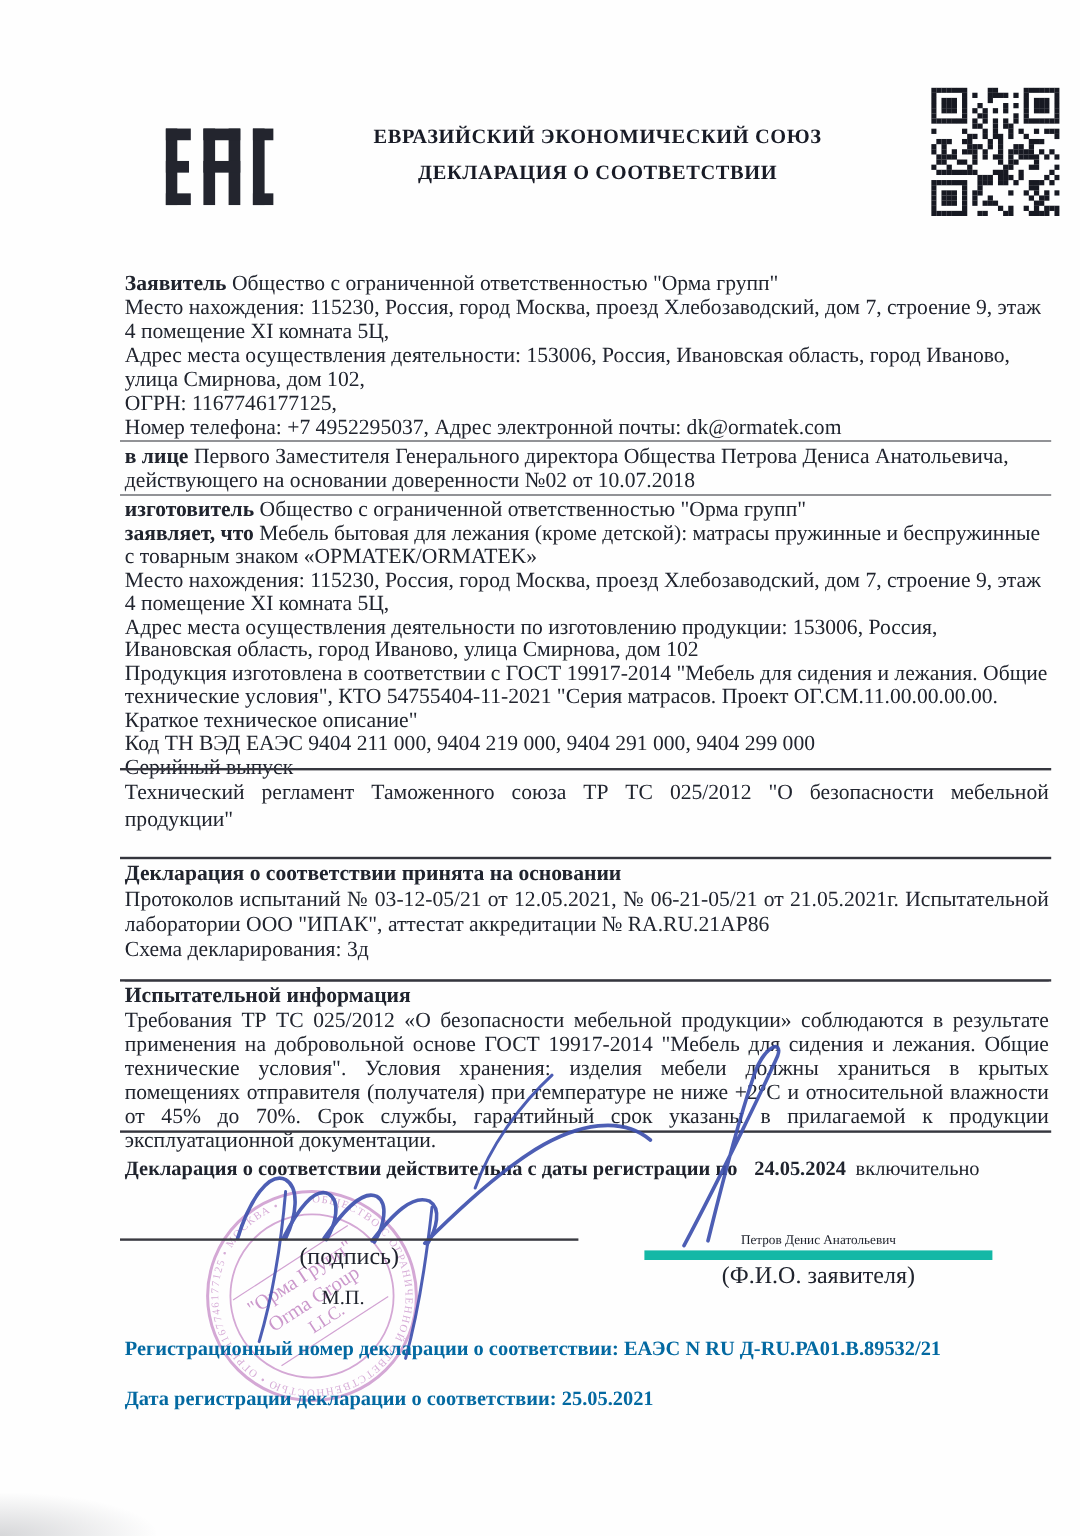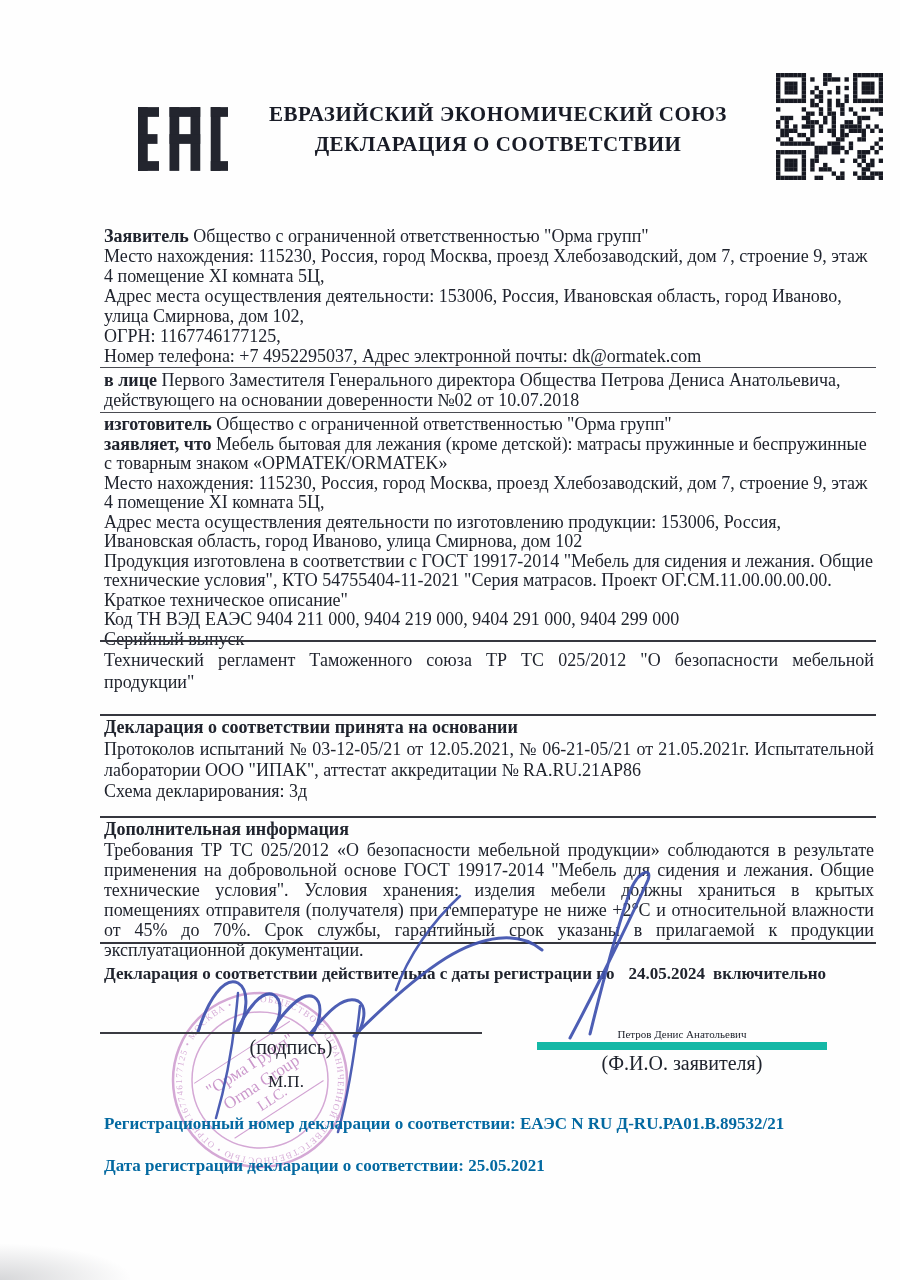--- a/index.html
+++ b/index.html
@@ -3,36 +3,36 @@
 <meta charset="utf-8">
 <style>
   html,body{margin:0;padding:0;}
   body{width:900px;height:1280px;background:#ffffff;position:relative;overflow:hidden;
        font-family:"Liberation Serif","DejaVu Serif",serif;color:#20242e;}
   .page{position:absolute;inset:0;background:#fefefe;}
 
   
   .eac-logo{position:absolute;left:138px;top:96px;width:90px;height:86px;}
   .doc-title{position:absolute;left:222px;top:99px;width:552px;text-align:center;
-             font-weight:bold;font-size:21px;line-height:30px;color:#181b26;letter-spacing:.5px;}
+             font-weight:bold;font-size:17px;line-height:30px;color:#181b26;letter-spacing:.5px;}
   .qr{position:absolute;left:776px;top:73px;width:107px;height:107px;}
 
   
   .sec{position:absolute;left:104px;width:770px;font-size:18px;line-height:20px;}
   .sec p{margin:0;}
   .lead{font-weight:bold;}
   .jst{text-align:justify;}
   .hr{position:absolute;left:100px;width:776px;height:0;border-top:2px solid #35363e;}
   .hr.thin{border-top-width:1.5px;border-top-color:#4a4b52;}
   .shema{margin-top:12px;border-bottom:1px solid #76777d;padding-bottom:16px;width:100%;}
 
   
   .validity{position:absolute;left:104px;top:964px;width:770px;font-size:17px;font-weight:bold;}
   .validity .vdate{margin-left:14px;}
-  .validity .vtail{font-weight:bold;margin-left:8px;}
+  .validity .vtail{font-weight:normal;margin-left:8px;}
   .sig-left{position:absolute;left:100px;top:1010px;width:382px;text-align:center;}
   .sig-left .line{height:22px;border-bottom:2px solid #3a3b42;}
   .sig-right{position:absolute;left:537px;top:1008px;width:290px;text-align:center;}
   .sig-right .name{display:block;border-bottom:8px solid #14b8a6;padding:0 8px 2px 8px;font-size:11px;margin-top:20px;}
   .caption{font-size:20px;margin-top:2px;}
   .mp{position:absolute;left:268px;top:1072px;font-size:17px;}
   .regline{position:absolute;left:104px;width:770px;font-size:17px;font-weight:bold;color:#0369a1;}
   .regnum{top:1114px;}
   .regdate{top:1156px;}
 
@@ -388,21 +388,21 @@
 
   <div class="sec" style="top:717px;">
     <p class="lead">Декларация о соответствии принята на основании</p>
     <p class="jst" style="margin-top:2px;line-height:21px;">Протоколов испытаний № 03-12-05/21 от 12.05.2021, № 06-21-05/21  от 21.05.2021г. Испытательной лаборатории ООО "ИПАК", аттестат аккредитации № RA.RU.21АР86</p>
     <p class="shema">Схема декларирования: 3д</p>
   </div>
 
   <div class="hr" style="top:816px;"></div>
 
   <div class="sec" style="top:819px;">
-    <p class="lead">Дополнительная информация</p>
+    <p class="lead">Испытательной информация</p>
     <p class="jst" style="margin-top:1px;line-height:20px;">Требования ТР ТС 025/2012 «О безопасности мебельной продукции» соблюдаются в результате применения на добровольной основе ГОСТ 19917-2014 "Мебель для сидения и лежания. Общие технические условия". Условия хранения: изделия мебели должны храниться в крытых помещениях отправителя (получателя) при температуре не ниже +2°С и относительной влажности от 45% до 70%. Срок службы, гарантийный срок указаны в прилагаемой к продукции эксплуатационной документации.</p>
   </div>
 
   <div class="hr" style="top:942px;"></div>
 
   <div class="validity">
     <span>Декларация о соответствии действительна с даты регистрации по</span><span class="vdate">24.05.2024</span><span class="vtail">включительно</span>
   </div>
 
   <svg class="stamp" viewBox="0 0 190 190">

